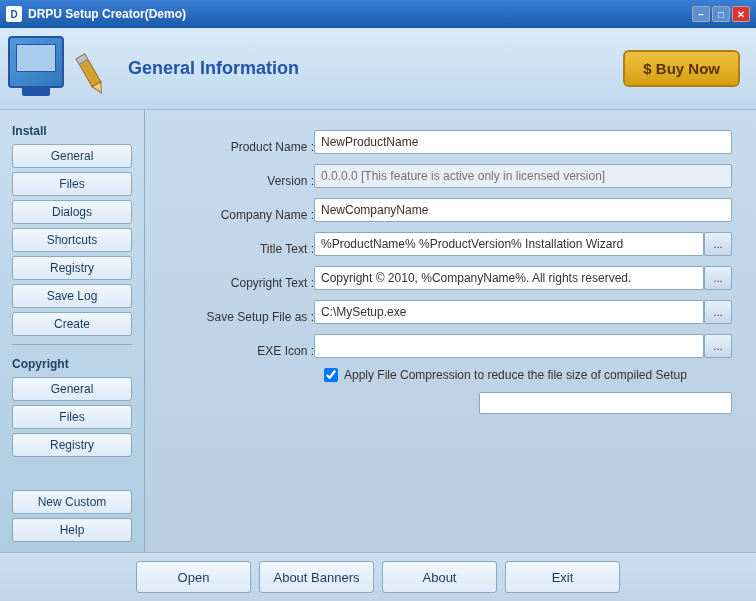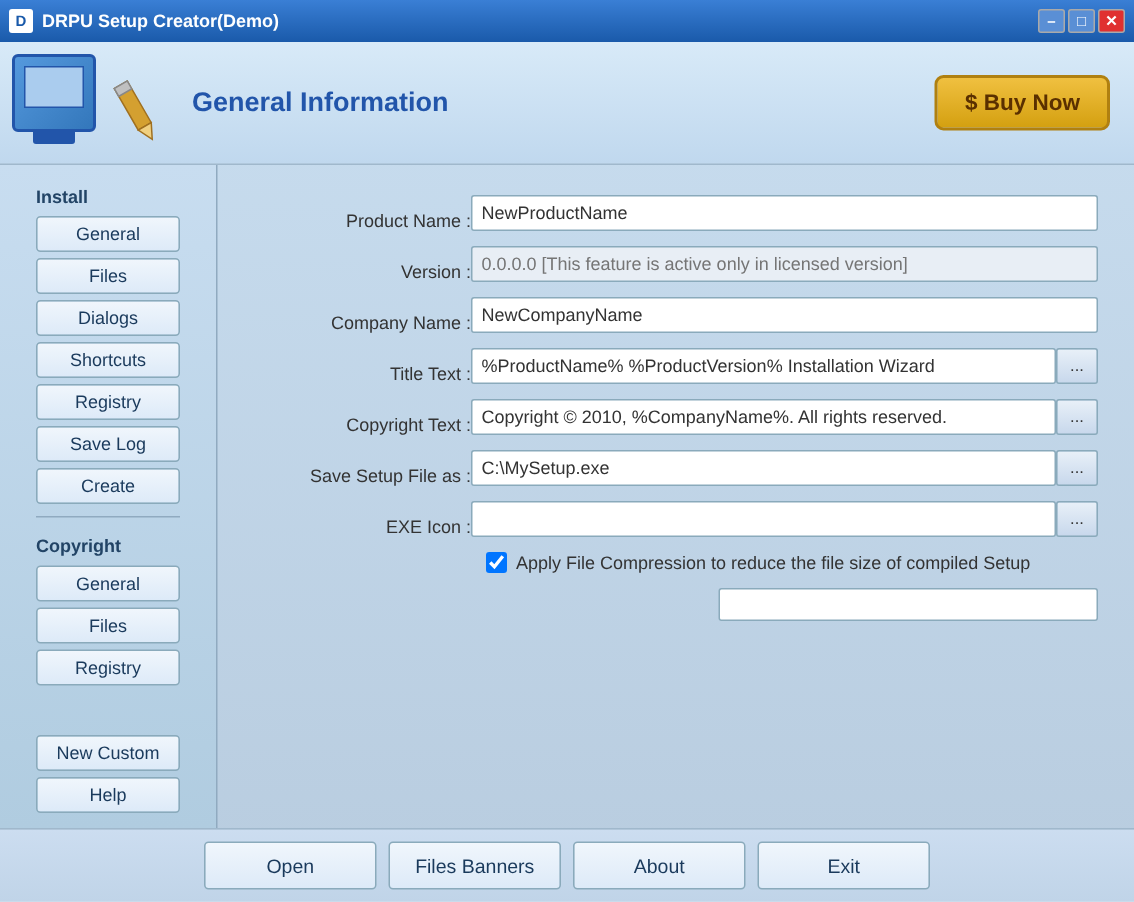--- a/index.html
+++ b/index.html
@@ -109,21 +109,21 @@
       display: flex;
       flex: 1;
       overflow: hidden;
     }
 
     
     .sidebar {
       width: 145px;
       background: linear-gradient(to bottom, #c8ddf0, #b0cce0);
       border-right: 1px solid #90aac0;
-      padding: 10px 24px;
+      padding: 10px 12px;
       display: flex;
       flex-direction: column;
       gap: 4px;
     }
     .sidebar-section-label {
       font-size: 12px;
       font-weight: bold;
       color: #224466;
       margin-bottom: 2px;
       margin-top: 4px;
@@ -356,18 +356,18 @@
       <div style="display:flex;align-items:center;gap:10px;">
         <div style="width:145px;flex-shrink:0;"></div>
         <div class="progress-bar-container" style="flex:1;"></div>
       </div>
 
     </div>
   </div>
 
   <div class="footer-area">
     <button class="footer-btn">Open</button>
-    <button class="footer-btn">Files Banners</button>
+    <button class="footer-btn">About Banners</button>
     <button class="footer-btn">About</button>
     <button class="footer-btn">Exit</button>
   </div>
 
 </div>
 
 </body></html>

